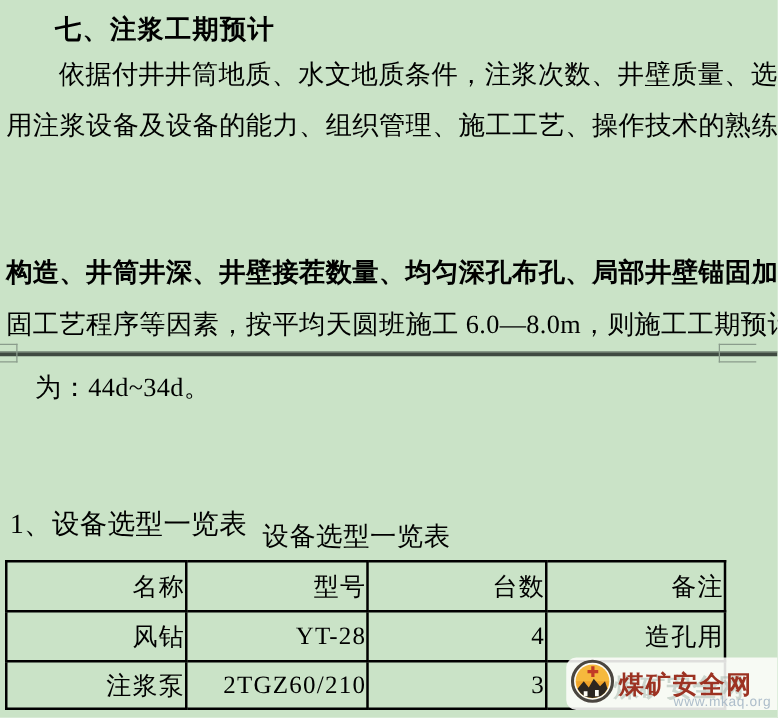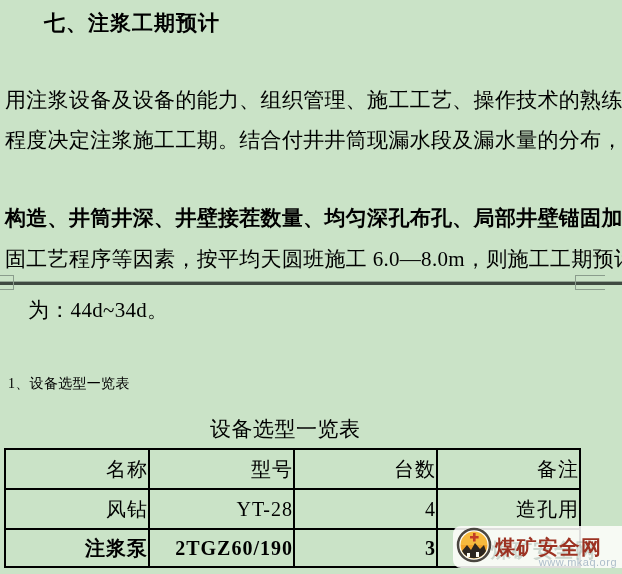--- a/index.html
+++ b/index.html
@@ -12,21 +12,21 @@
     overflow:hidden;
   }
   .line {
     position:absolute;
     font-size:21px;
     line-height:1.18;
     white-space:pre;
     letter-spacing:0.3px;
   }
   .heading { font-weight:700; letter-spacing:1px; }
-  .list-item { font-size:14px; }
+  .list-item { font-size:22px;margin-top:30px; }
   .caption { font-size:21px; letter-spacing:0.5px; }
 
   
   .divider {
     position:absolute; left:0; top:281px;
     width:622px; height:3px;
     background:#3f4a41;
     border-top:1px solid #93a694;
   }
   .crop-mark { position:absolute; top:275px; height:13px; }
@@ -52,21 +52,21 @@
     font-size:20px;
     letter-spacing:1px;
     padding:0;
   }
   .eq-table col.c1 { width:144px; }
   .eq-table col.c2 { width:145px; }
   .eq-table col.c3 { width:143px; }
   .eq-table col.c4 { width:143px; }
   .eq-table tr.hdr td { height:38px; }
   .eq-table tr.r1 td  { height:38px; }
-  .eq-table tr.r2 td  { height:36px;font-weight:bold; }
+  .eq-table tr.r2 td  { height:36px; }
 
   
   .watermark {
     position:absolute; left:453px; top:526px;
     width:169px; height:42px;
     background:rgba(253,253,250,0.88);
     border-radius:8px 0 0 8px;
     display:flex; align-items:center;
   }
   .wm-logo { flex:0 0 auto; margin-left:2px; }
@@ -89,22 +89,22 @@
     font-family:"Liberation Sans","DejaVu Sans",sans-serif;
   }
 </style>
 </head>
 <body>
 
 <div class="page" style="background: rgb(202, 227, 199);">
 
   <div class="line heading" style="left:12px; top:11px;margin-left:32px;">七、注浆工期预计</div>
 
+  <div class="line" style="left:47px; top:47px;">依据付井井筒地质、水文地质条件，注浆次数、井壁质量、选</div>
   <div class="line" style="left:5px; top:88px;">用注浆设备及设备的能力、组织管理、施工工艺、操作技术的熟练</div>
-  <div class="line" style="left:5px; top:128px;">程度决定注浆施工工期。结合付井井筒现漏水段及漏水量的分布，</div>
 
   <div class="line" style="left:5px; top:206px;font-weight:bold;">构造、井筒井深、井壁接茬数量、均匀深孔布孔、局部井壁锚固加</div>
   <div class="line" style="left:5px; top:247px;">固工艺程序等因素，按平均天圆班施工 6.0—8.0m，则施工工期预计</div>
 
   <div class="divider"></div>
   <div class="crop-mark crop-left"></div>
   <div class="crop-mark crop-right"></div>
 
   <div class="line" style="left:8px; top:298px;margin-left:20px;">为：44d~34d。</div>
 
@@ -128,21 +128,21 @@
       <td>备注</td>
     </tr>
     <tr class="r1">
       <td>风钻</td>
       <td>YT-28</td>
       <td>4</td>
       <td>造孔用</td>
     </tr>
     <tr class="r2">
       <td>注浆泵</td>
-      <td>2TGZ60/190</td>
+      <td>2TGZ60/210</td>
       <td>3</td>
       <td></td>
     </tr>
   </tbody>
     </table>
 
   <div class="watermark">
     <span class="wm-logo">
       <svg width="38" height="38" viewBox="0 0 38 38">
         <circle cx="19" cy="19" r="17.5" fill="#fdfcf5"></circle>

